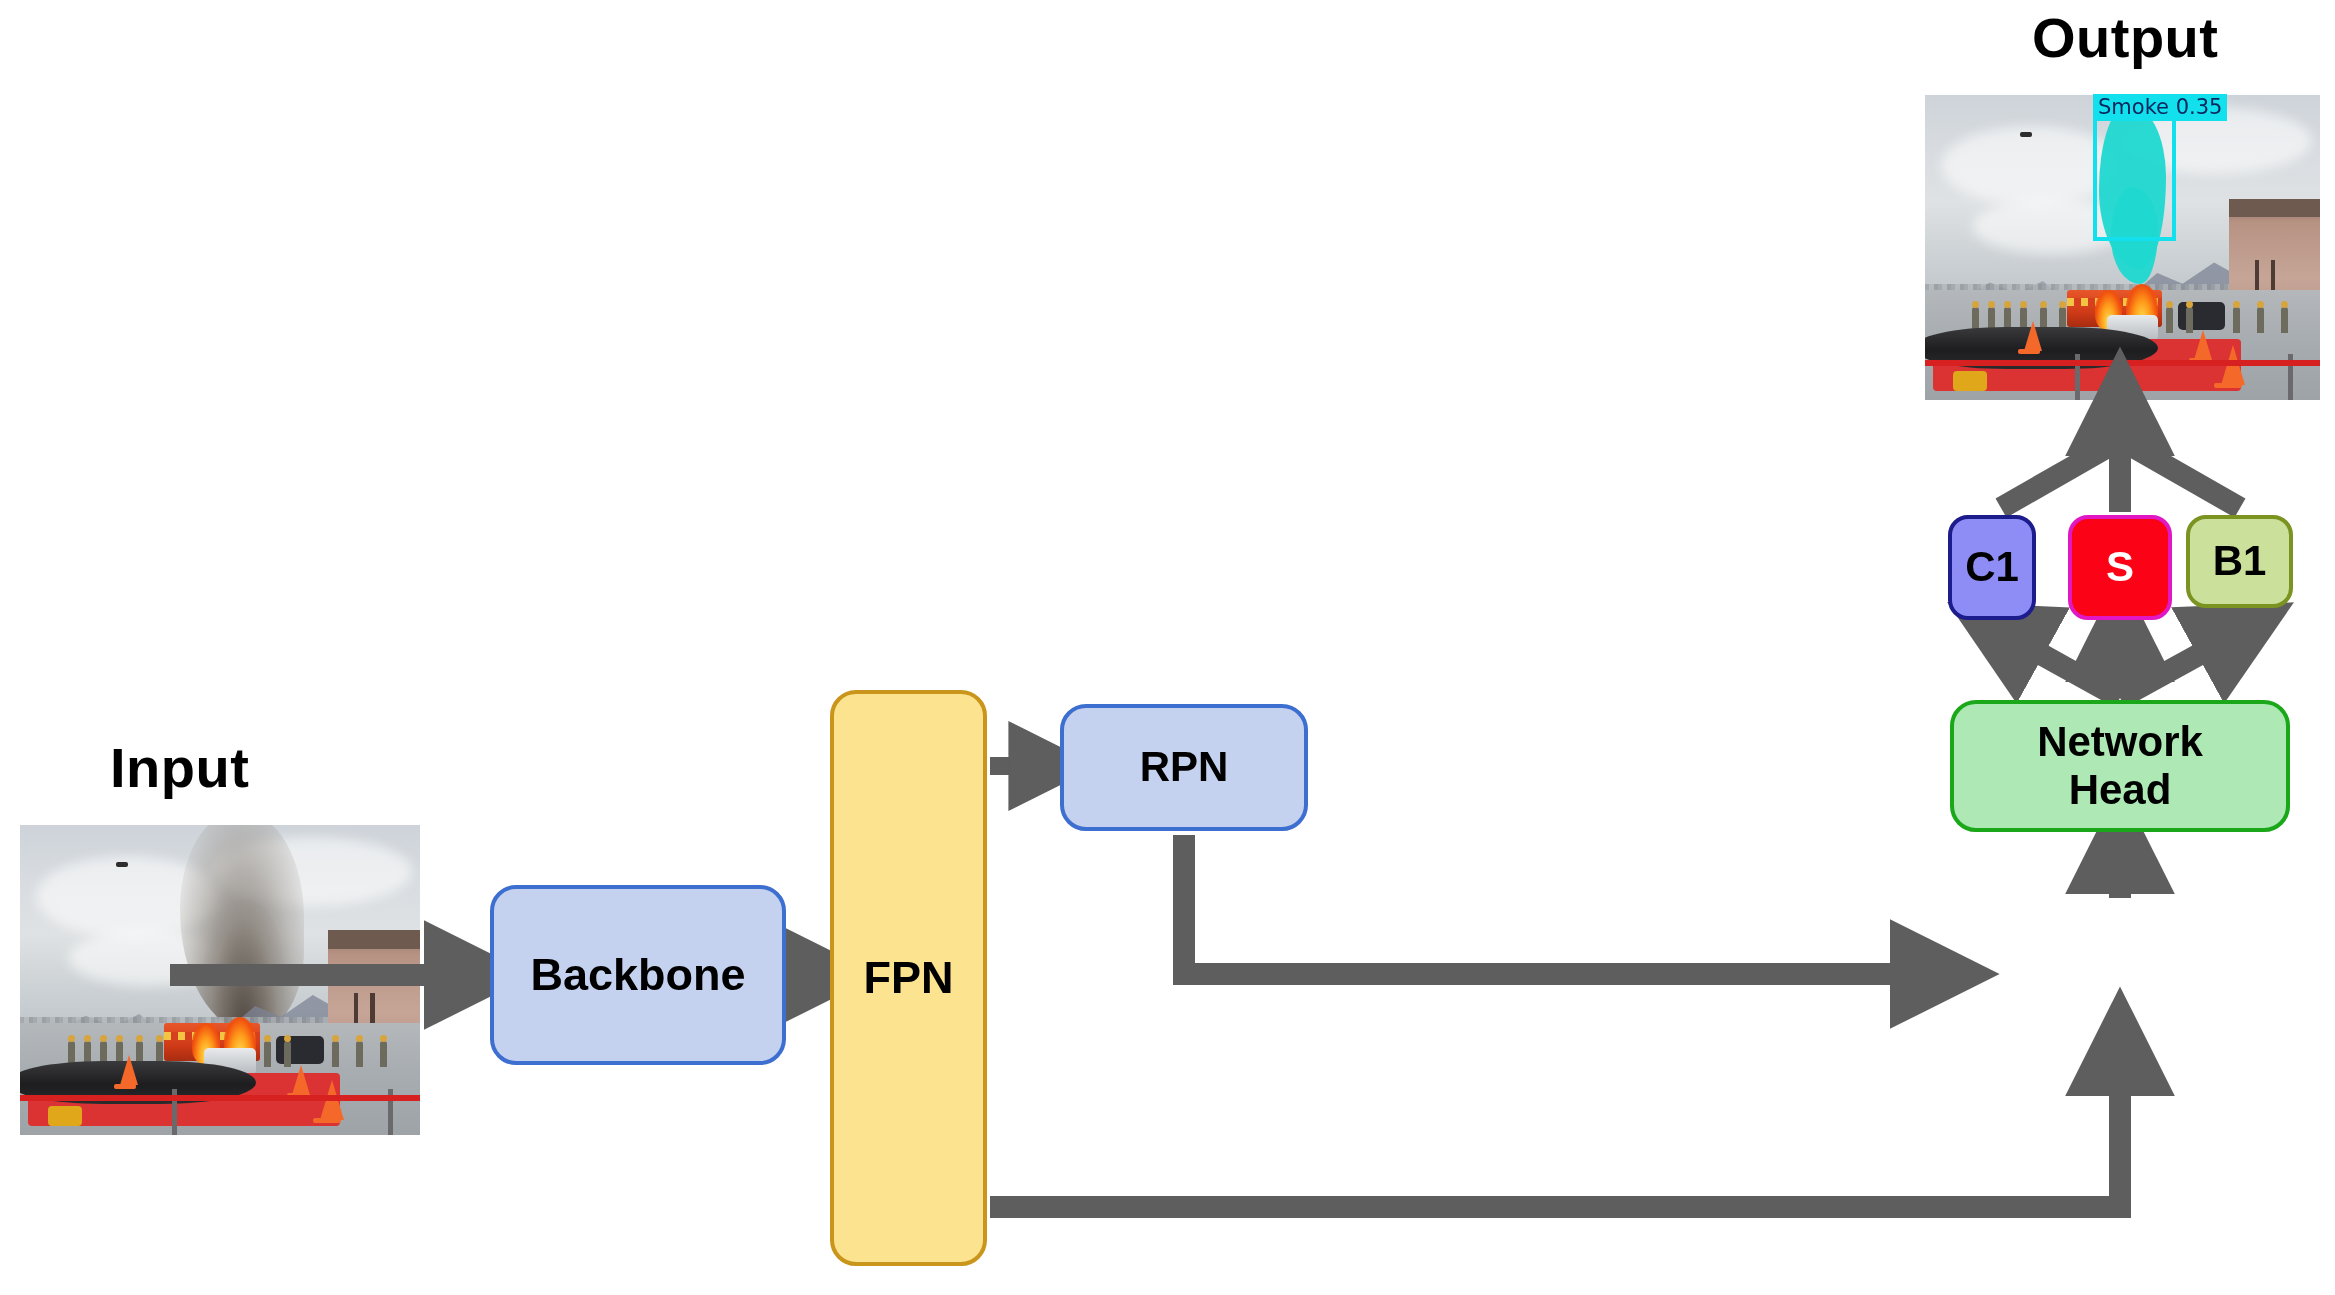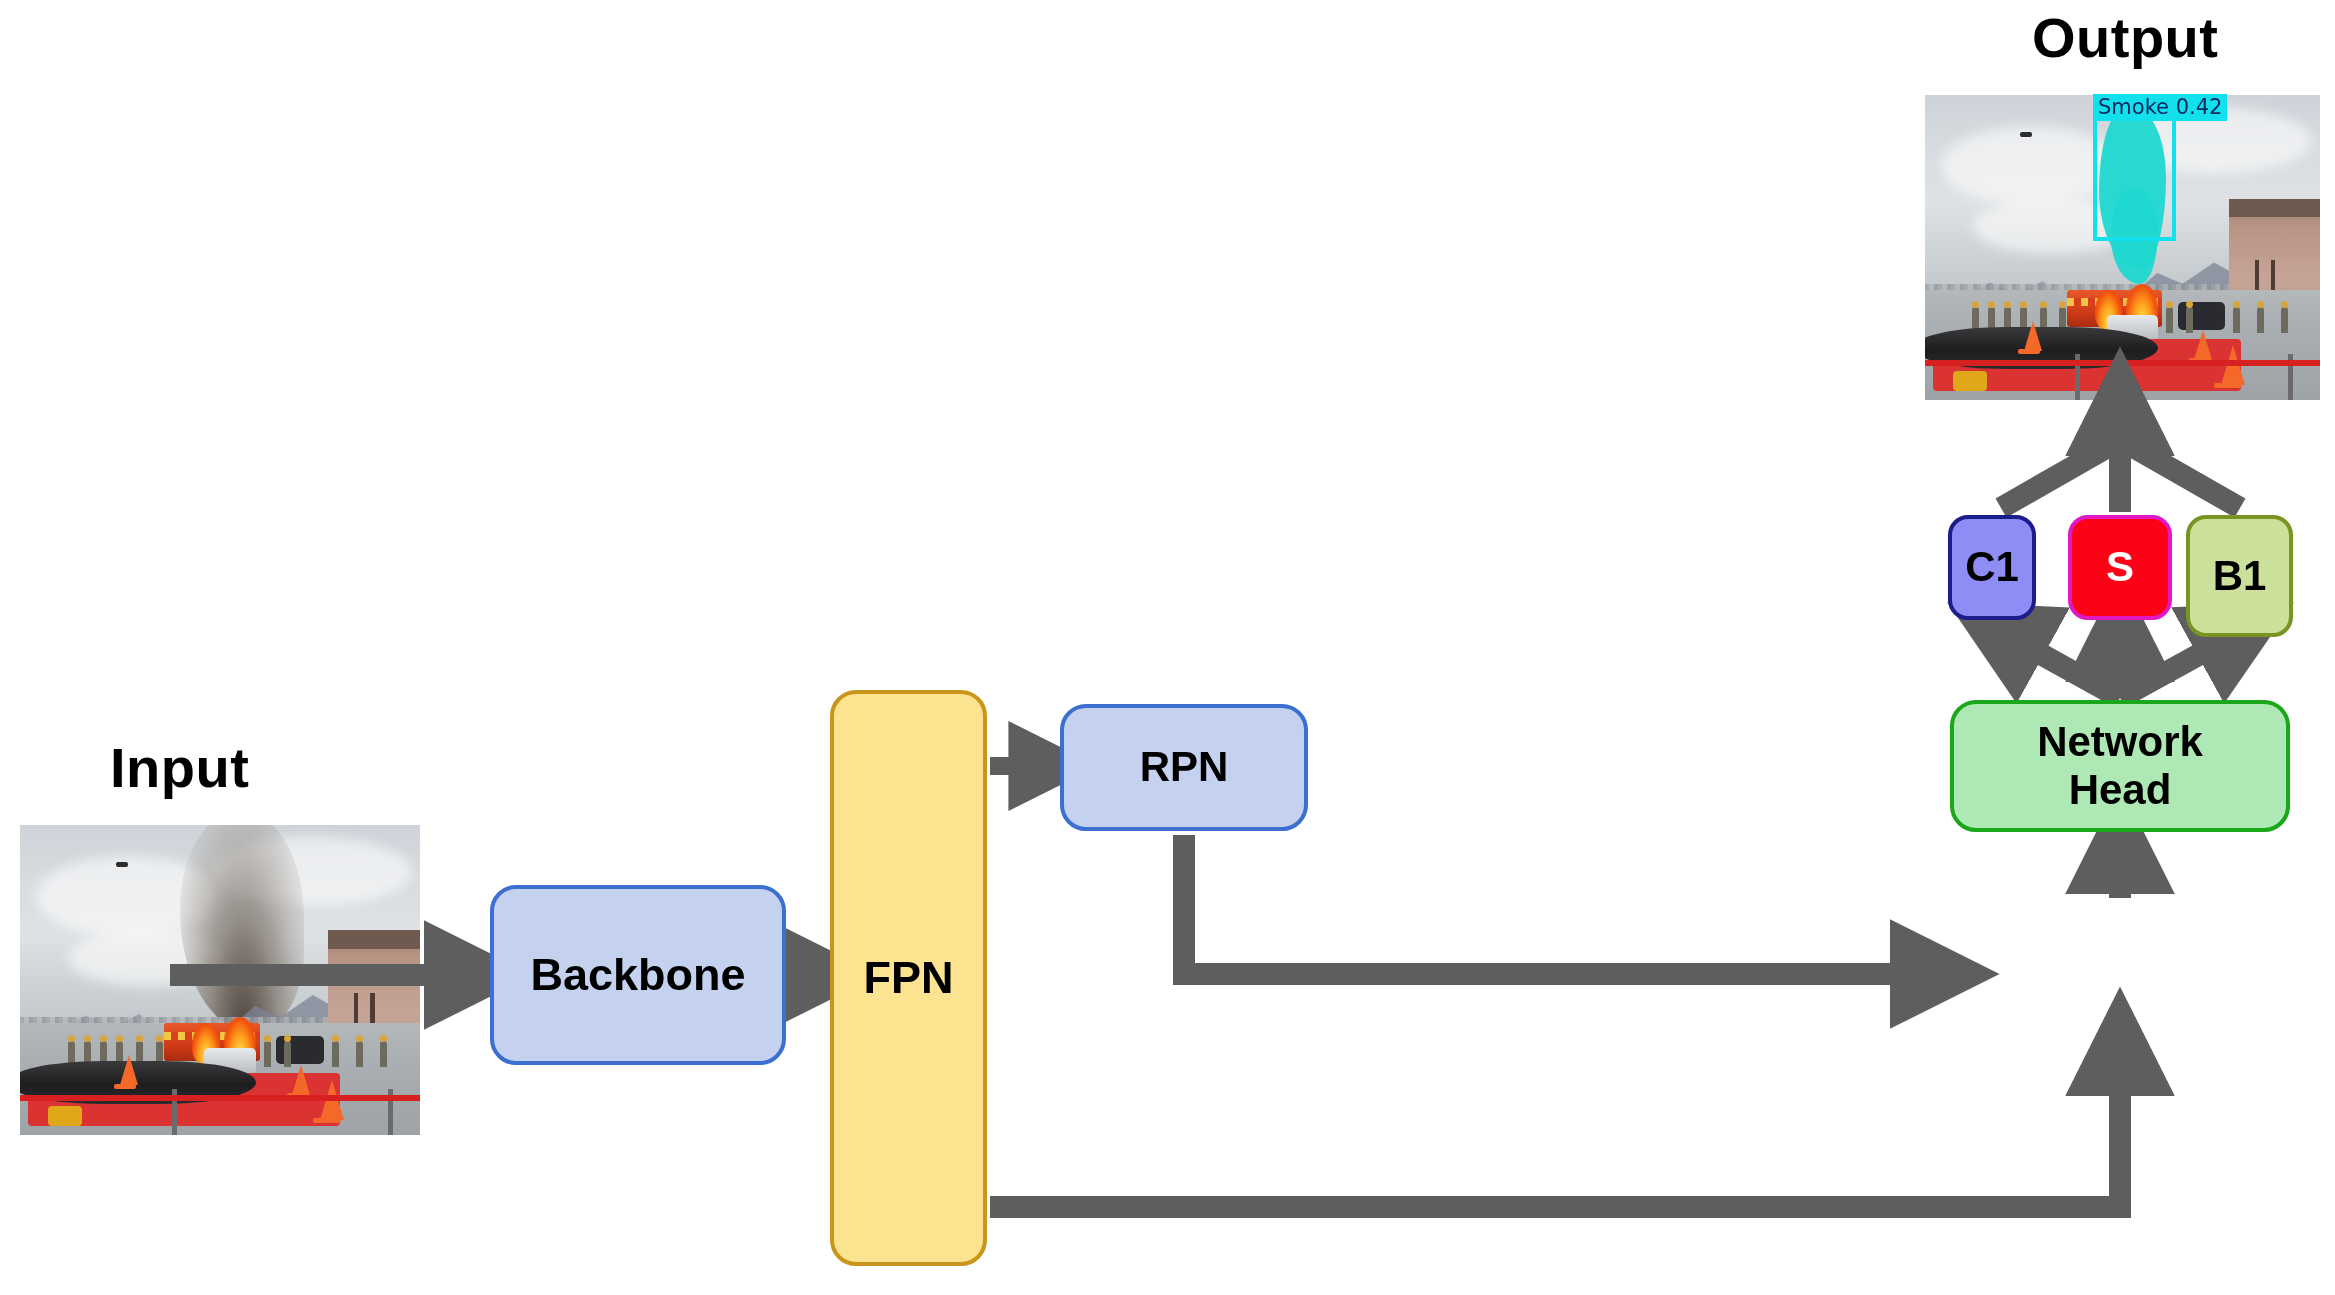--- a/index.html
+++ b/index.html
@@ -20,21 +20,21 @@
         border:4px solid #3d6fd0;border-radius:26px;font-size:42px;}
   .n-roi{left:1950px;top:900px;width:340px;height:136px;background:#fbbecd;
         border:4px solid #ad0c32;border-radius:26px;font-size:42px;}
   .n-head{left:1950px;top:700px;width:340px;height:132px;background:#aee9b5;
         border:4px solid #1aa81a;border-radius:26px;font-size:42px;}
 
   .n-c1{left:1948px;top:515px;width:88px;height:105px;background:#8e8cf5;
         border:4px solid #1c1c8c;border-radius:20px;font-size:42px;}
   .n-s{left:2068px;top:515px;width:104px;height:105px;background:#fb0217;
         border:4px solid #e217c4;border-radius:20px;font-size:42px;color:#fff;}
-  .n-b1{left:2186px;top:515px;width:107px;height:122px;background:#cbe09a;
+  .n-b1{left:2186px;top:515px;width:107px;height:93px;background:#cbe09a;
         border:4px solid #7b9321;border-radius:20px;font-size:42px;}
 
   
   .biglabel{position:absolute;font-weight:bold;color:#000;font-size:56px;
         letter-spacing:.5px;z-index:6;text-align:center;}
   .lbl-input{left:110px;top:735px;}
   .lbl-output{left:2032px;top:5px;}
 
   
   .photo{position:absolute;overflow:hidden;z-index:3;background:#b9bcc0;}
@@ -198,21 +198,21 @@
     <div class="coneb" style="left:66.8%;bottom:12%;"></div>
     <div class="cone" style="left:75%;bottom:5%;border-left-width:12px;border-right-width:12px;border-bottom-width:40px;"></div>
     <div class="coneb" style="left:73.2%;bottom:4%;width:28px;"></div>
     <div class="post" style="left:38%;"></div>
     <div class="post" style="left:92%;"></div>
     <div class="railing"></div>
     <div class="gen"></div>
 
     <div class="detbox" style="left:42.5%;top:0%;width:21%;height:48%;"></div>
   </div>
-  <div class="detlabel" style="left:2093px;top:94px;">Smoke  0.42</div>
+  <div class="detlabel" style="left:2093px;top:94px;">Smoke  0.35</div>
 
   <svg class="svg-layer" viewBox="0 0 2335 1295" xmlns="http://www.w3.org/2000/svg">
     <defs>
       <marker id="ah" markerWidth="5" markerHeight="5" refX="2.2" refY="2.5" orient="auto" markerUnits="strokeWidth">
         <path d="M0,0 L5,2.5 L0,5 z" fill="#5e5e5e"></path>
       </marker>
     </defs>
 
     <line x1="170" y1="975" x2="472" y2="975" stroke="#5e5e5e" stroke-width="22" marker-end="url(#ah)"></line>
 

